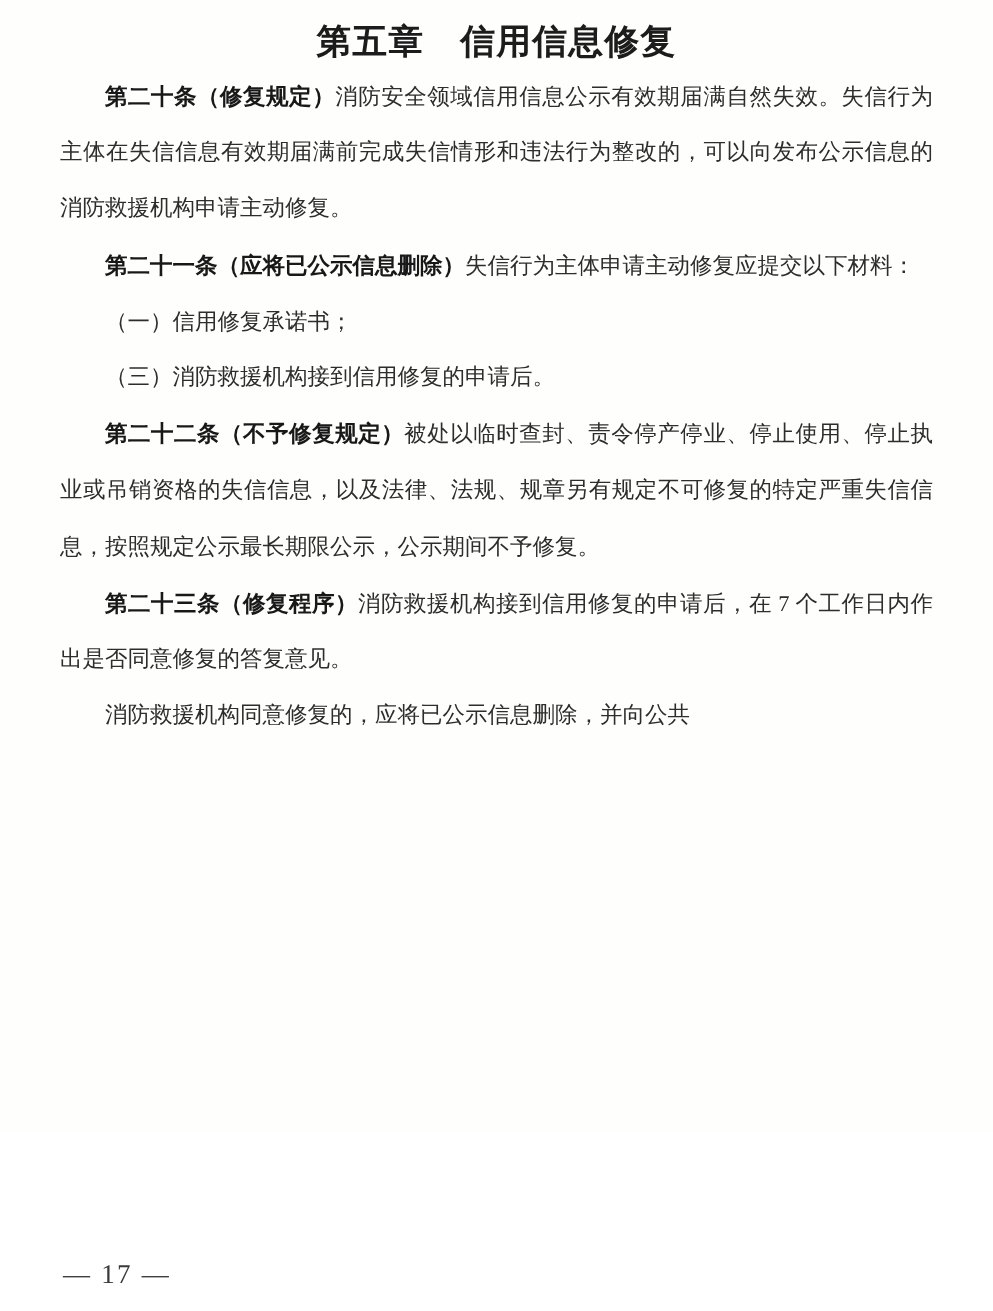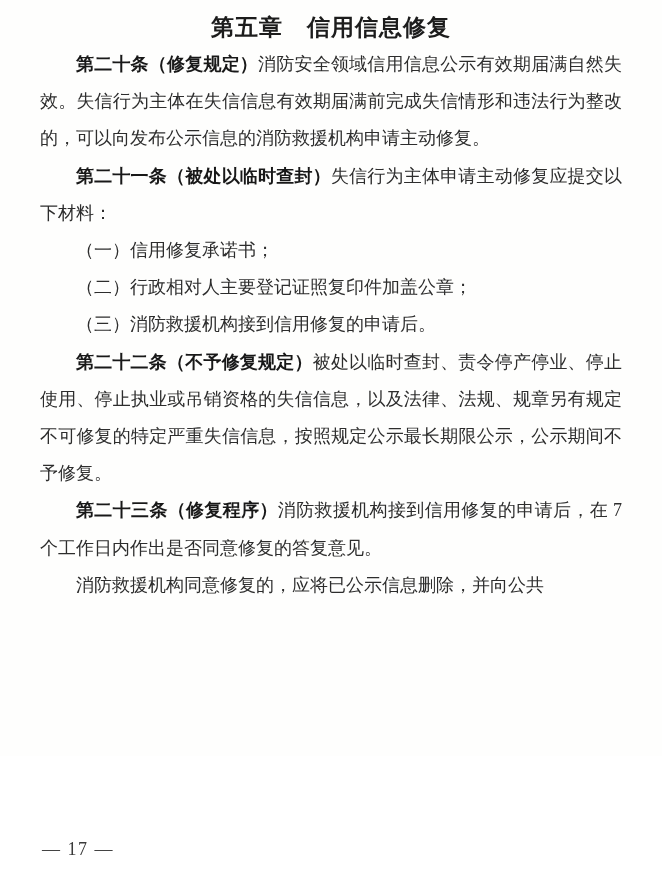--- a/index.html
+++ b/index.html
@@ -30,21 +30,21 @@
     font-family: "Liberation Sans", "DejaVu Sans", sans-serif;
     font-weight: 700;
     font-size: 23px;
     line-height: 37px;
     text-align: center;
     color: #1c1c1c;
     letter-spacing: 1px;
   }
   .para {
     margin: 0;
-    font-size: 18px;
+    font-size: 15px;
     line-height: 37.2px;
     text-align: justify;
     text-justify: inter-ideograph;
     text-indent: 2em;
     color: #2d2d2d;
     line-break: strict;
     word-break: normal;
   }
   .article-heading {
     font-family: "Liberation Sans", "DejaVu Sans", sans-serif;
@@ -62,22 +62,21 @@
   }
 </style>
 </head>
 <body>
 
 <div class="page">
   <div class="content">
     <h1 class="chapter-title">第五章　信用信息修复</h1>
 
   <p class="para"><strong class="article-heading">第二十条（修复规定）</strong>消防安全领域信用信息公示有效期届满自然失效。失信行为主体在失信信息有效期届满前完成失信情形和违法行为整改的，可以向发布公示信息的消防救援机构申请主动修复。</p>
-      <p class="para"><strong class="article-heading">第二十一条（被处以临时查封）</strong>失信行为主体申请主动修复应提交以下材料：</p>
+      <p class="para"><strong class="article-heading">第二十一条（应将已公示信息删除）</strong>失信行为主体申请主动修复应提交以下材料：</p>
       <p class="para">（一）信用修复承诺书；</p>
-      <p class="para">（二）行政相对人主要登记证照复印件加盖公章；</p>
       <p class="para">（三）消防救援机构接到信用修复的申请后。</p>
       <p class="para"><strong class="article-heading">第二十二条（不予修复规定）</strong>被处以临时查封、责令停产停业、停止使用、停止执业或吊销资格的失信信息，以及法律、法规、规章另有规定不可修复的特定严重失信信息，按照规定公示最长期限公示，公示期间不予修复。</p>
       <p class="para"><strong class="article-heading">第二十三条（修复程序）</strong>消防救援机构接到信用修复的申请后，在 7 个工作日内作出是否同意修复的答复意见。</p>
       <p class="para">消防救援机构同意修复的，应将已公示信息删除，并向公共</p>
     </div>
   <div class="page-number">— 17 —</div>
 </div>
 
 </body></html>

